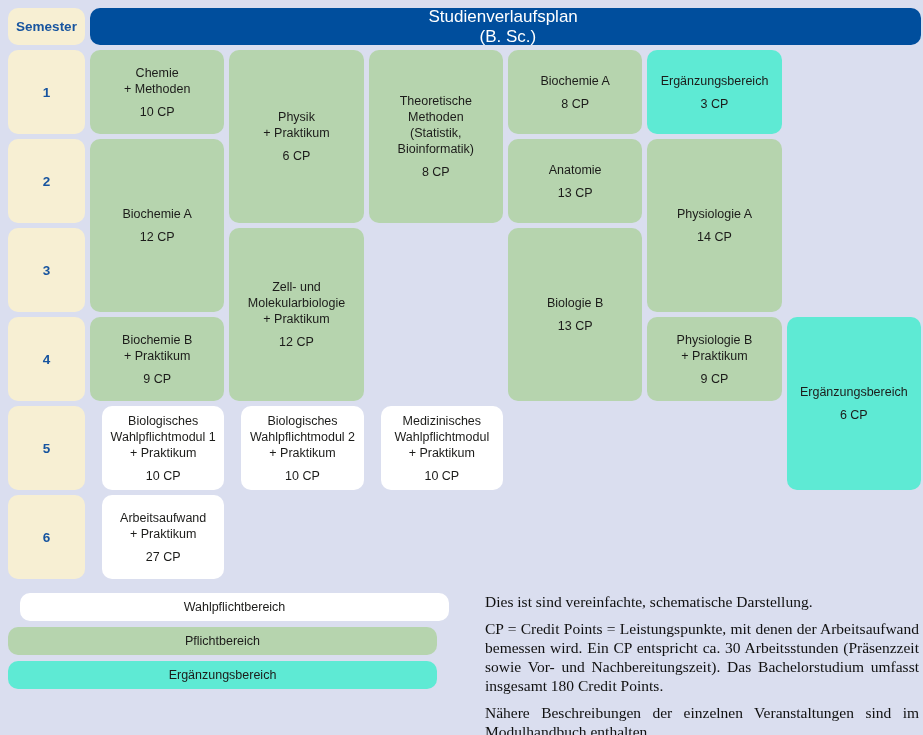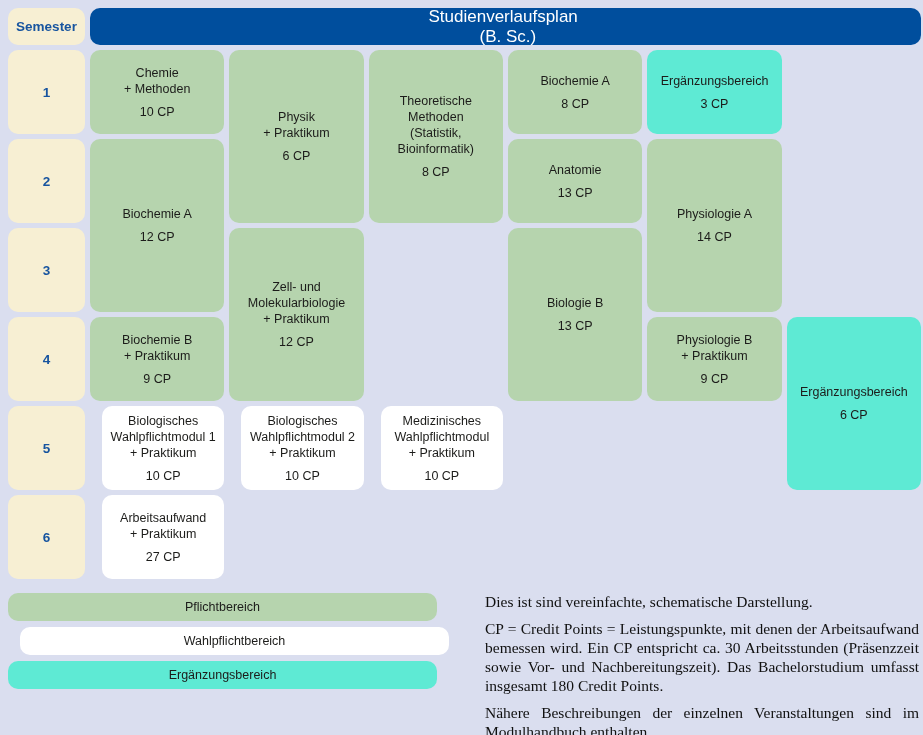--- a/index.html
+++ b/index.html
@@ -175,22 +175,22 @@
     </div>
 
     <div class="module m-pink" style="grid-area:5/7/span 2/auto">
       <span class="title">Ergänzungsbereich</span>
       <span class="cp">6 CP</span>
     </div>
 
   </div>
 
   <div class="legend">
+    <div class="legend-pill m-blue">Wahlpflichtbereich</div>
     <div class="legend-pill m-green">Pflichtbereich</div>
-    <div class="legend-pill m-blue">Wahlpflichtbereich</div>
     <div class="legend-pill m-pink">Ergänzungsbereich</div>
   </div>
 
   <div class="notes">
     <p>Dies ist sind vereinfachte, schematische Darstellung.</p>
     <p>CP = Credit Points = Leistungspunkte, mit denen der Arbeitsaufwand bemessen wird. Ein CP entspricht ca. 30 Arbeitsstunden (Präsenzzeit sowie Vor- und Nachbereitungszeit). Das Bachelorstudium umfasst insgesamt 180 Credit Points.</p>
     <p>Nähere Beschreibungen der einzelnen Veranstaltungen sind im Modulhandbuch enthalten.</p>
   </div>
 
 </div>

